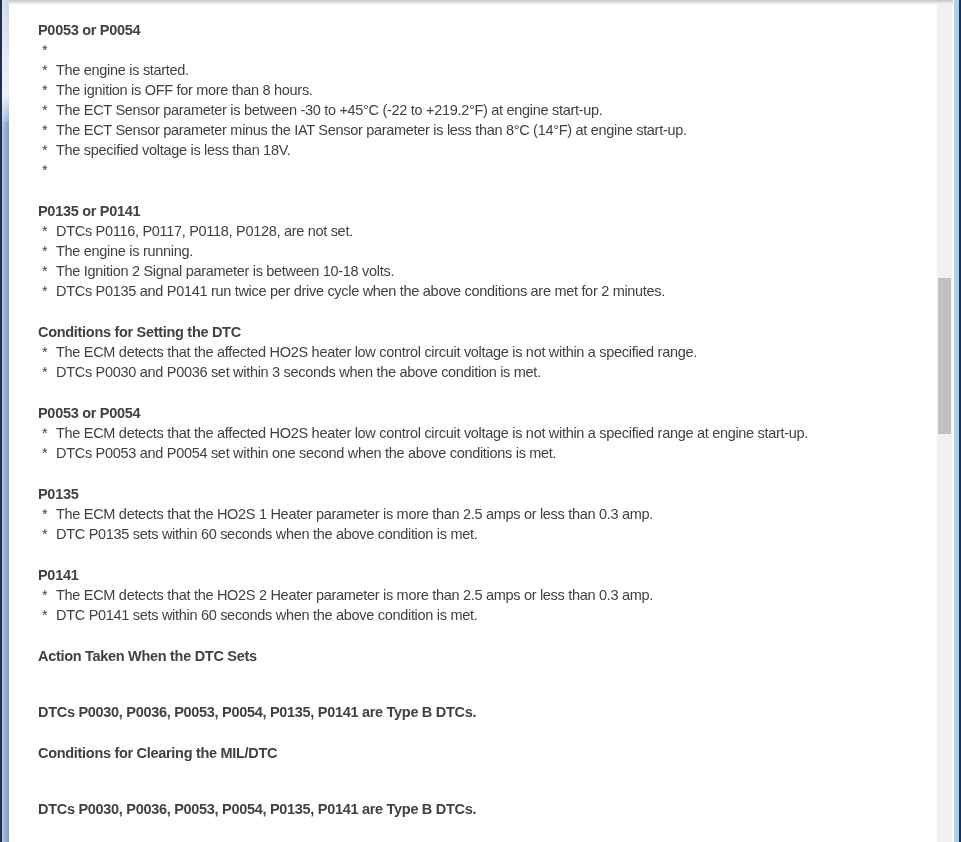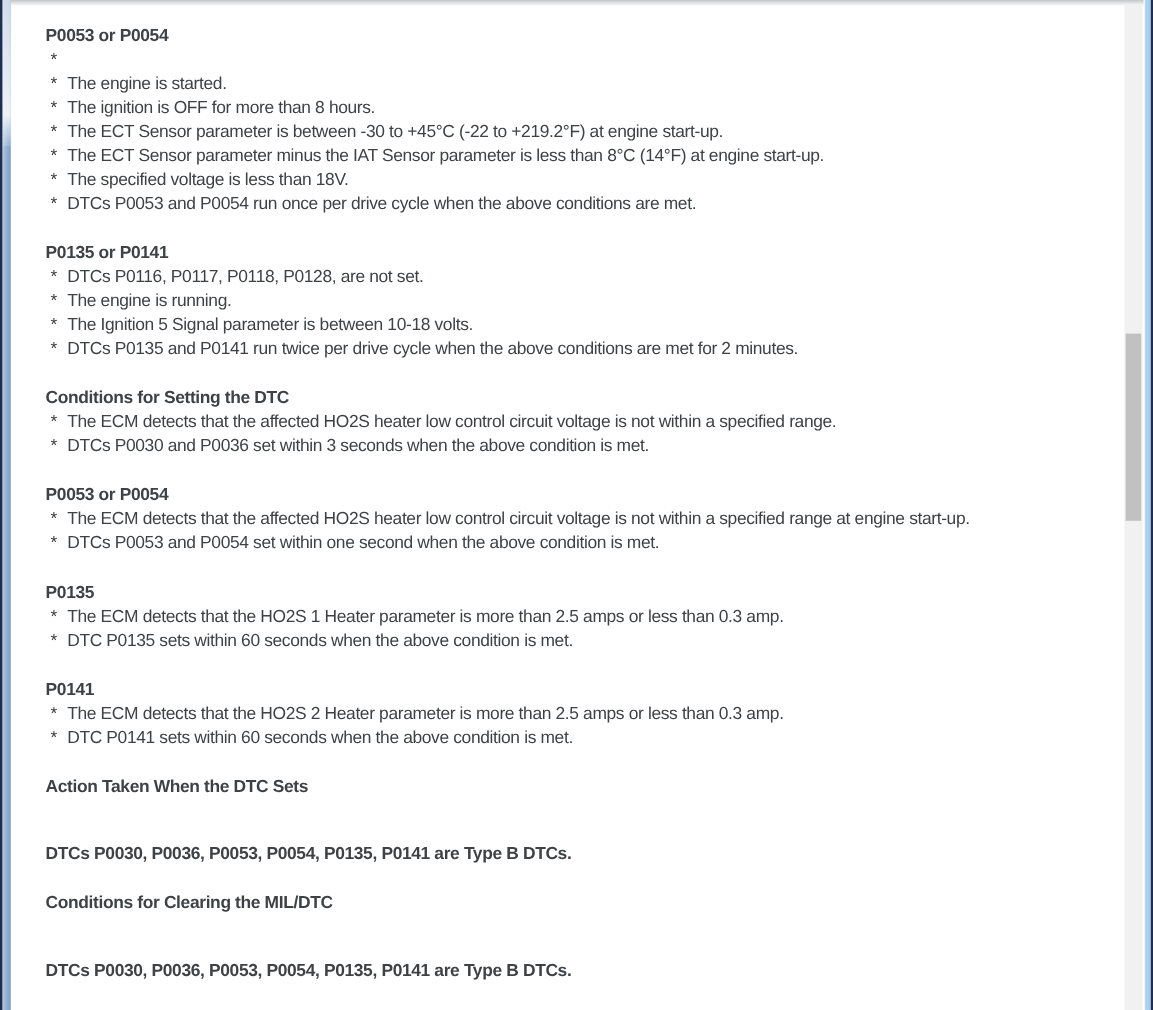--- a/index.html
+++ b/index.html
@@ -118,34 +118,33 @@
       <div class="bullet">
         <span class="marker">*</span>
         <span class="btext">The ECT Sensor parameter minus the IAT Sensor parameter is less than 8°C (14°F) at engine start-up.</span>
       </div>
       <div class="bullet">
         <span class="marker">*</span>
         <span class="btext">The specified voltage is less than 18V.</span>
       </div>
       <div class="bullet">
         <span class="marker">*</span>
-        <span class="btext">DTCs P0053 and P0054 run once per drive cycle when the above conditions are met.</span>
       </div>
       <div class="heading">P0135 or P0141</div>
       <div class="bullet">
         <span class="marker">*</span>
         <span class="btext">DTCs P0116, P0117, P0118, P0128, are not set.</span>
       </div>
       <div class="bullet">
         <span class="marker">*</span>
         <span class="btext">The engine is running.</span>
       </div>
       <div class="bullet">
         <span class="marker">*</span>
-        <span class="btext">The Ignition 5 Signal parameter is between 10-18 volts.</span>
+        <span class="btext">The Ignition 2 Signal parameter is between 10-18 volts.</span>
       </div>
       <div class="bullet">
         <span class="marker">*</span>
         <span class="btext">DTCs P0135 and P0141 run twice per drive cycle when the above conditions are met for 2 minutes.</span>
       </div>
       <div class="heading">Conditions for Setting the DTC</div>
       <div class="bullet">
         <span class="marker">*</span>
         <span class="btext">The ECM detects that the affected HO2S heater low control circuit voltage is not within a specified range.</span>
       </div>
@@ -153,21 +152,21 @@
         <span class="marker">*</span>
         <span class="btext">DTCs P0030 and P0036 set within 3 seconds when the above condition is met.</span>
       </div>
       <div class="heading">P0053 or P0054</div>
       <div class="bullet">
         <span class="marker">*</span>
         <span class="btext">The ECM detects that the affected HO2S heater low control circuit voltage is not within a specified range at engine start-up.</span>
       </div>
       <div class="bullet">
         <span class="marker">*</span>
-        <span class="btext">DTCs P0053 and P0054 set within one second when the above condition is met.</span>
+        <span class="btext">DTCs P0053 and P0054 set within one second when the above conditions is met.</span>
       </div>
       <div class="heading">P0135</div>
       <div class="bullet">
         <span class="marker">*</span>
         <span class="btext">The ECM detects that the HO2S 1 Heater parameter is more than 2.5 amps or less than 0.3 amp.</span>
       </div>
       <div class="bullet">
         <span class="marker">*</span>
         <span class="btext">DTC P0135 sets within 60 seconds when the above condition is met.</span>
       </div>

